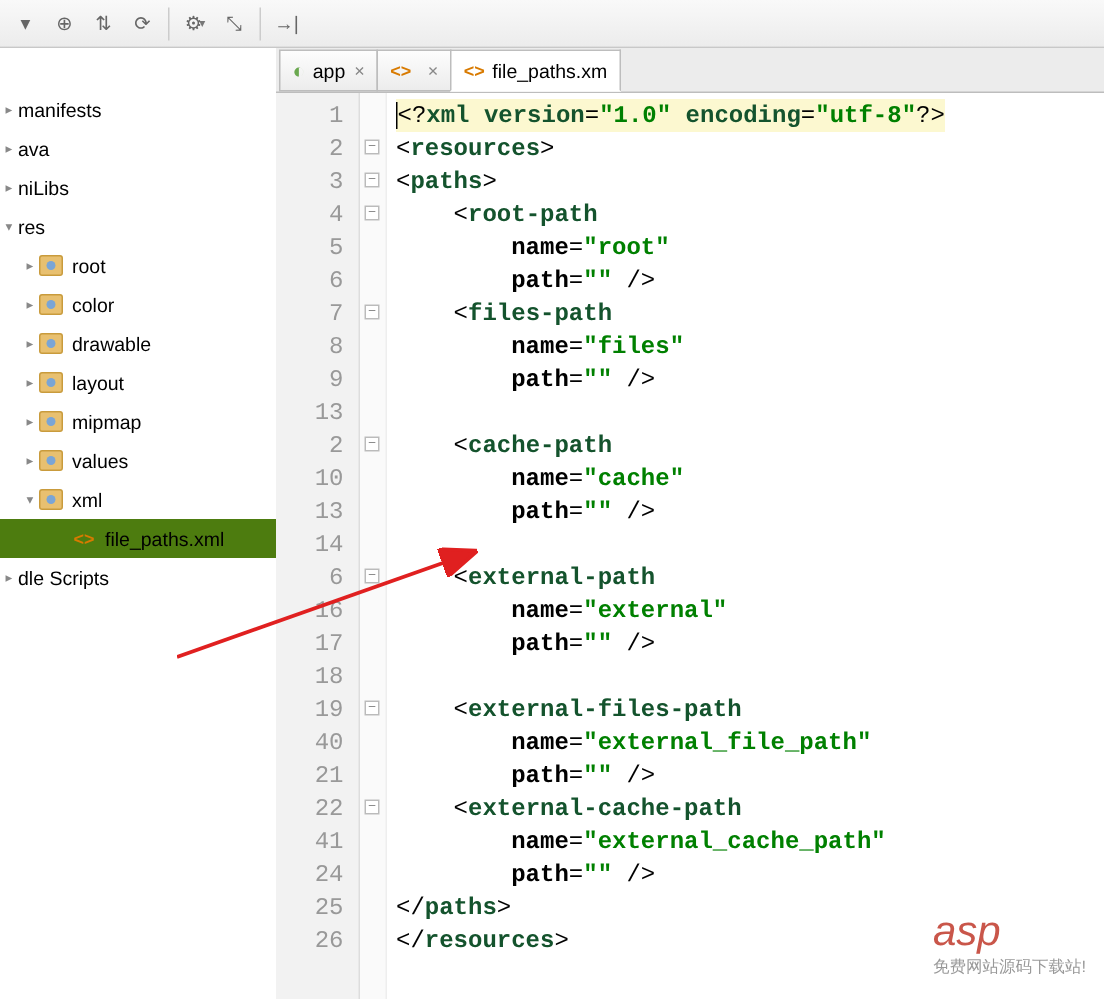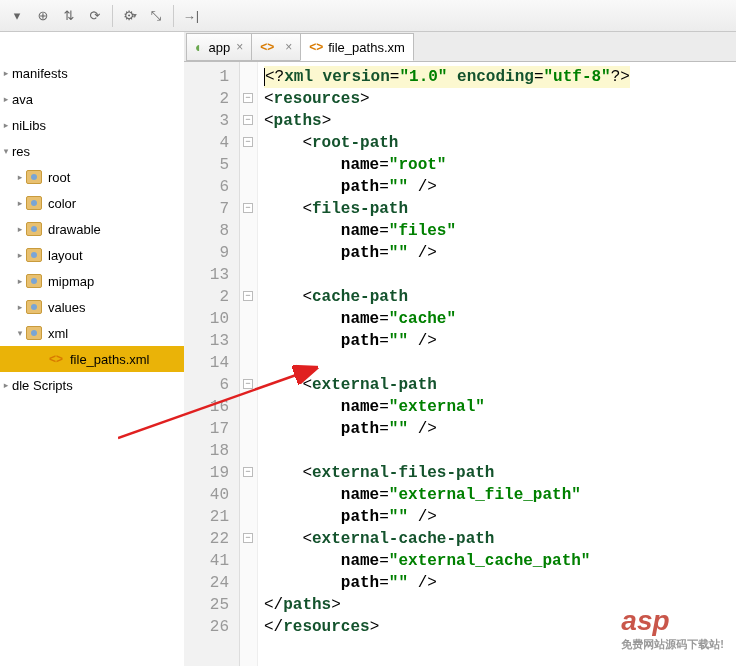--- a/index.html
+++ b/index.html
@@ -45,21 +45,21 @@
   display: flex;
   align-items: center;
   height: 26px;
   padding-left: 4px;
   cursor: pointer;
   white-space: nowrap;
 }
 .tree-item.lvl1 { padding-left: 0; }
 .tree-item.lvl2 { padding-left: 14px; }
 .tree-item.lvl3 { padding-left: 36px; }
-.tree-item.selected { background:#eab308; }
+.tree-item.selected { background:#4d7c0f; }
 .arrow {
   width: 12px;
   display: inline-block;
   text-align: center;
   color: #888;
   font-size: 9px;
 }
 .folder-icon {
   width: 16px; height: 14px;
   background: #e8c070;
@@ -150,21 +150,21 @@
 .kw { color:#14532d; font-weight:bold; }
 .attr { color:#000000; font-weight:bold; }
 .val { color:#008000; font-weight:bold; }
 .cursor { border-left:1px solid #000; }
 .arrow-anno {
   position:absolute;
   stroke:#e02020; fill:#e02020;
 }
 .watermark {
   position:absolute; right:12px; bottom:14px;
-  color:#c0392b; font-weight:bold; font-size:28px; font-style:italic;
+  color:#c0392b; font-weight:normal; font-size:28px; font-style:italic;
   opacity:0.85;
 }
 .watermark small { font-size:11px; color:#888; font-style:normal; display:block; text-align:left;}
 </style>
 </head>
 <body>
 
 <div class="toolbar">
   <div class="tbtn">▾</div>
   <div class="tbtn">⊕</div>

